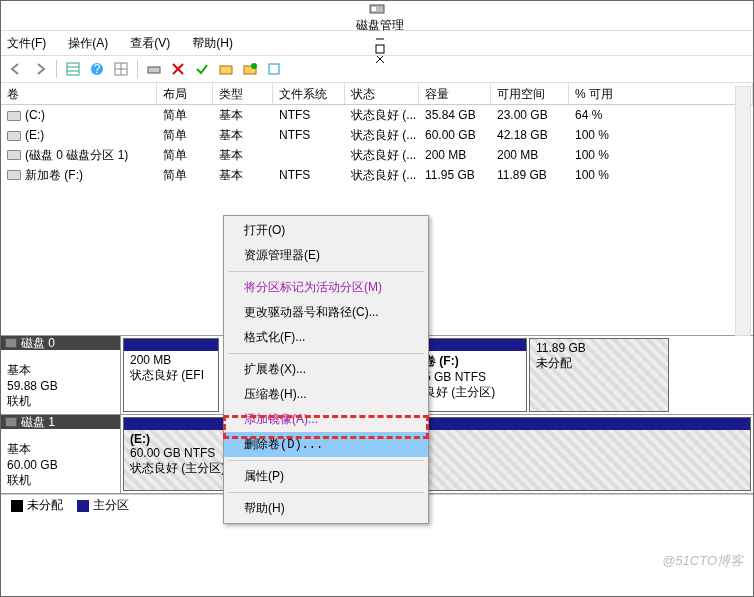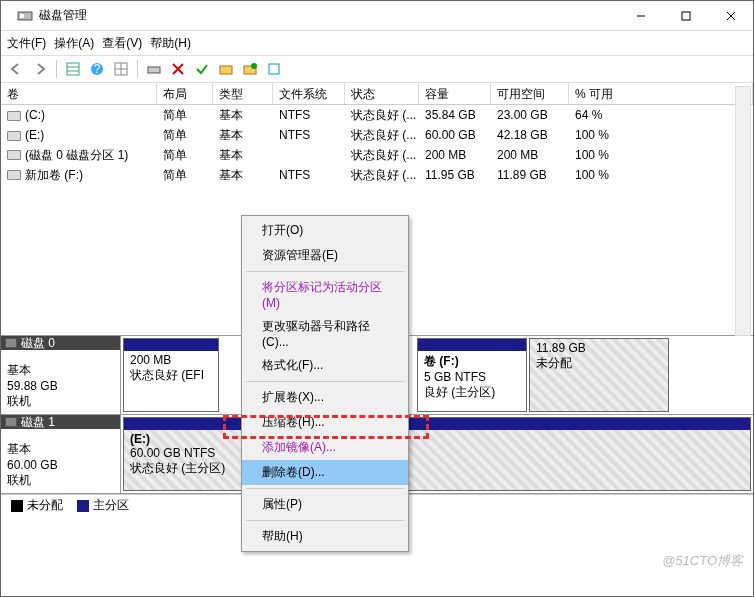--- a/index.html
+++ b/index.html
@@ -1,24 +1,24 @@
 <!DOCTYPE html>
 <html><head>
 <meta charset="utf-8">
 <style>
 * { box-sizing: border-box; margin: 0; padding: 0; font-family: "Microsoft YaHei", "Segoe UI", sans-serif; font-size: 12px; }
 body { background: #fff; width: 754px; height: 597px; border: 1px solid #666; display: flex; flex-direction: column; overflow: hidden; position: relative; }
 
-.titlebar { height: 30px; display: flex; align-items: center; padding-left: 16px; border-bottom: 1px solid #ddd; }
+.titlebar { height: 30px; display: flex; align-items: center; padding-left: 6px; border-bottom: 1px solid #ddd; flex-direction: column; }
 .titlebar .icon { width: 16px; height: 16px; margin-right: 6px; }
 .titlebar .title { flex: 1; }
 .titlebar .winbtn { width: 45px; height: 28px; display: flex; align-items: center; justify-content: center; }
 .titlebar .winbtn svg { width: 10px; height: 10px; }
 
-.menubar { height: 24px; display: flex; align-items: center; padding: 0 6px; gap: 8px; }
+.menubar { height: 24px; display: flex; align-items: center; padding: 0 6px; gap: 22px; }
 .menubar span { cursor: default; }
 
 .toolbar { height: 28px; display: flex; align-items: center; padding: 0 4px; border-top: 1px solid #ddd; border-bottom: 1px solid #ddd; gap: 2px; }
 .toolbar .tb { width: 22px; height: 22px; display:flex; align-items:center; justify-content:center; }
 .toolbar .sep { width: 1px; height: 18px; background: #ccc; margin: 0 3px; }
 
 .columns { display: flex; height: 22px; border-bottom: 1px solid #ccc; background: #fff; }
 .columns .col { border-right: 1px solid #ddd; padding: 3px 6px; white-space: nowrap; overflow: hidden; }
 .c0{width:156px}.c1{width:56px}.c2{width:60px}.c3{width:72px}.c4{width:74px}.c5{width:72px}.c6{width:78px}.c7{flex:1}
 
@@ -35,24 +35,24 @@
 .disk-parts { flex:1; display:flex; padding:2px; gap:2px; }
 .part { border:1px solid #666; padding:2px 6px; display:flex;flex-direction:column; }
 .part .pband { height:12px; margin:-2px -6px 2px -6px; }
 .primary .pband{ background:#1a1a8a;}
 .unalloc { background: repeating-linear-gradient(45deg,#eee,#eee 4px,#ddd 4px,#ddd 8px); border:1px solid #666; }
 .part b{font-weight:bold;}
 
 .legend { height: 22px; display:flex; align-items:center; gap:14px; padding:0 10px; border-top:1px solid #ccc;}
 .legend .sw{width:12px;height:12px;display:inline-block;margin-right:4px;vertical-align:middle;}
 
-.context-menu { position:absolute; left:240px; top:214px; width:168px; background:#f0f0f0; border:1px solid #999; box-shadow:2px 2px 4px rgba(0,0,0,0.3); padding:2px 0; z-index:10;}
+.context-menu { position:absolute; left:222px; top:214px; width:206px; background:#f0f0f0; border:1px solid #999; box-shadow:2px 2px 4px rgba(0,0,0,0.3); padding:2px 0; z-index:10;}
 .context-menu .mi{ padding:4px 20px; cursor:default;}
 .context-menu .mi.disabled{ color:#a21caf;}
-.context-menu .mi.hl{ background:#91c9f7;}
+.context-menu .mi.hl{ background:#91c9f7;font-family:Liberation Mono, monospace;}
 .context-menu .msep{ height:1px; background:#ccc; margin:3px 4px;}
 .redbox{ position:absolute; border:3px dashed #e03030; left:222px; top:414px; width:206px; height:24px; z-index:11; pointer-events:none;}
 
 .watermark{position:absolute;right:10px;bottom:26px;color:#bbb;font-size:13px;font-style:italic;margin-left:21px;}
 
 .scroll-track{position:absolute;right:2px;top:85px;width:16px;height:250px;background:#f0f0f0;border:1px solid #ddd;}
 </style>
 </head>
 <body>
 

